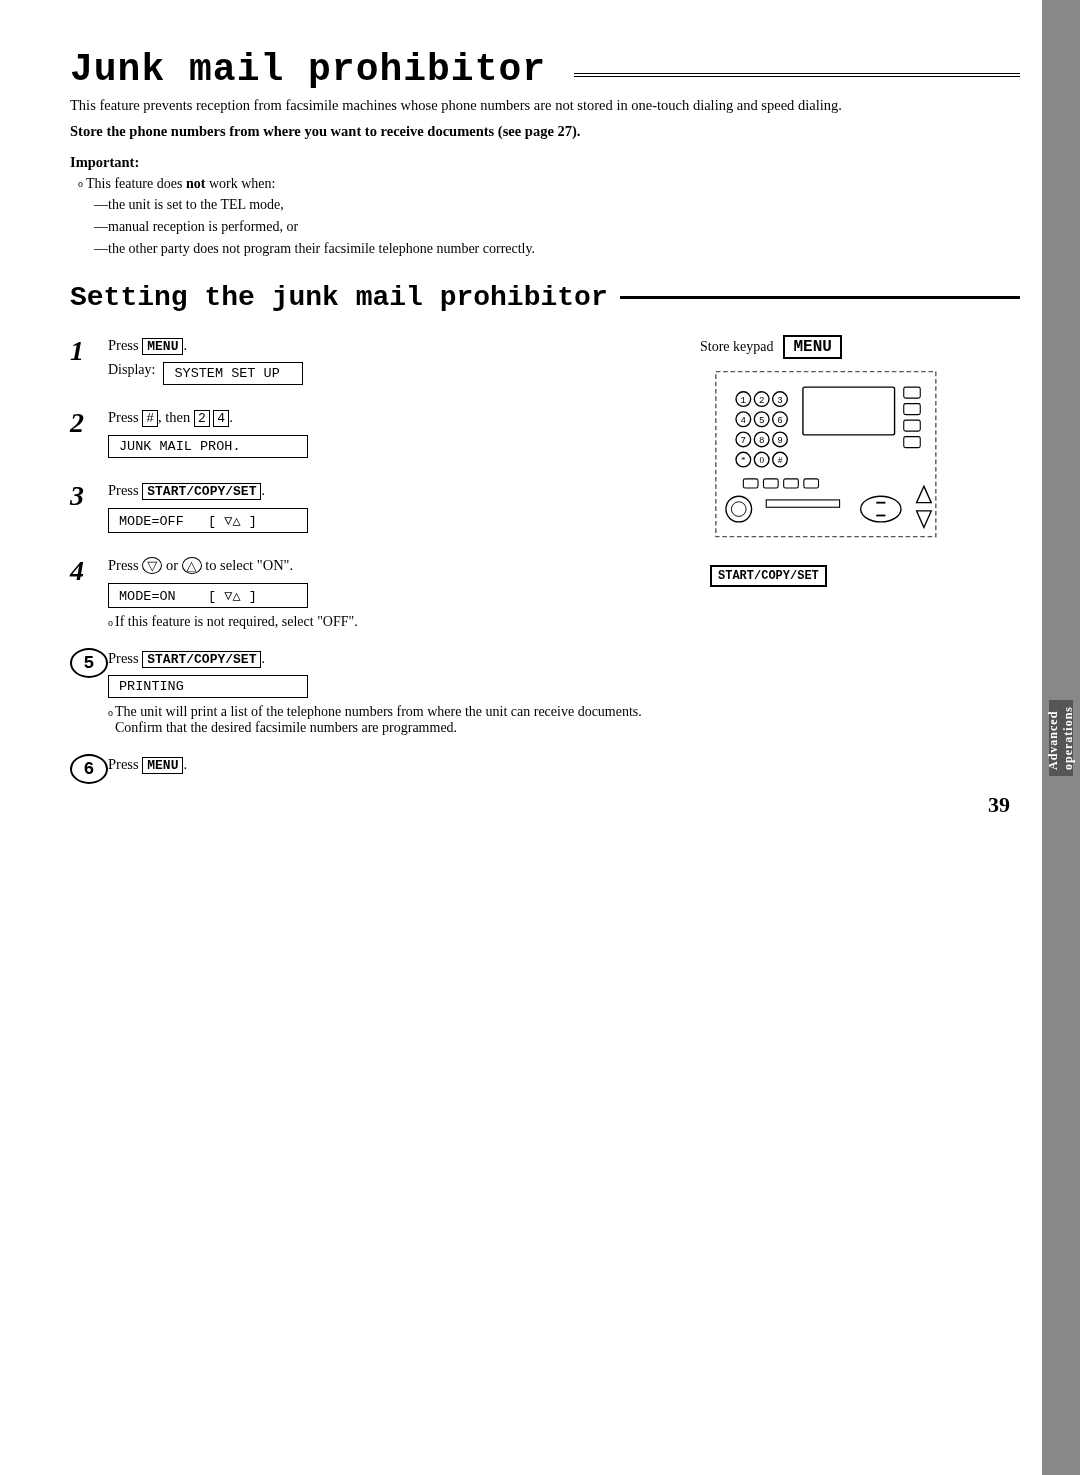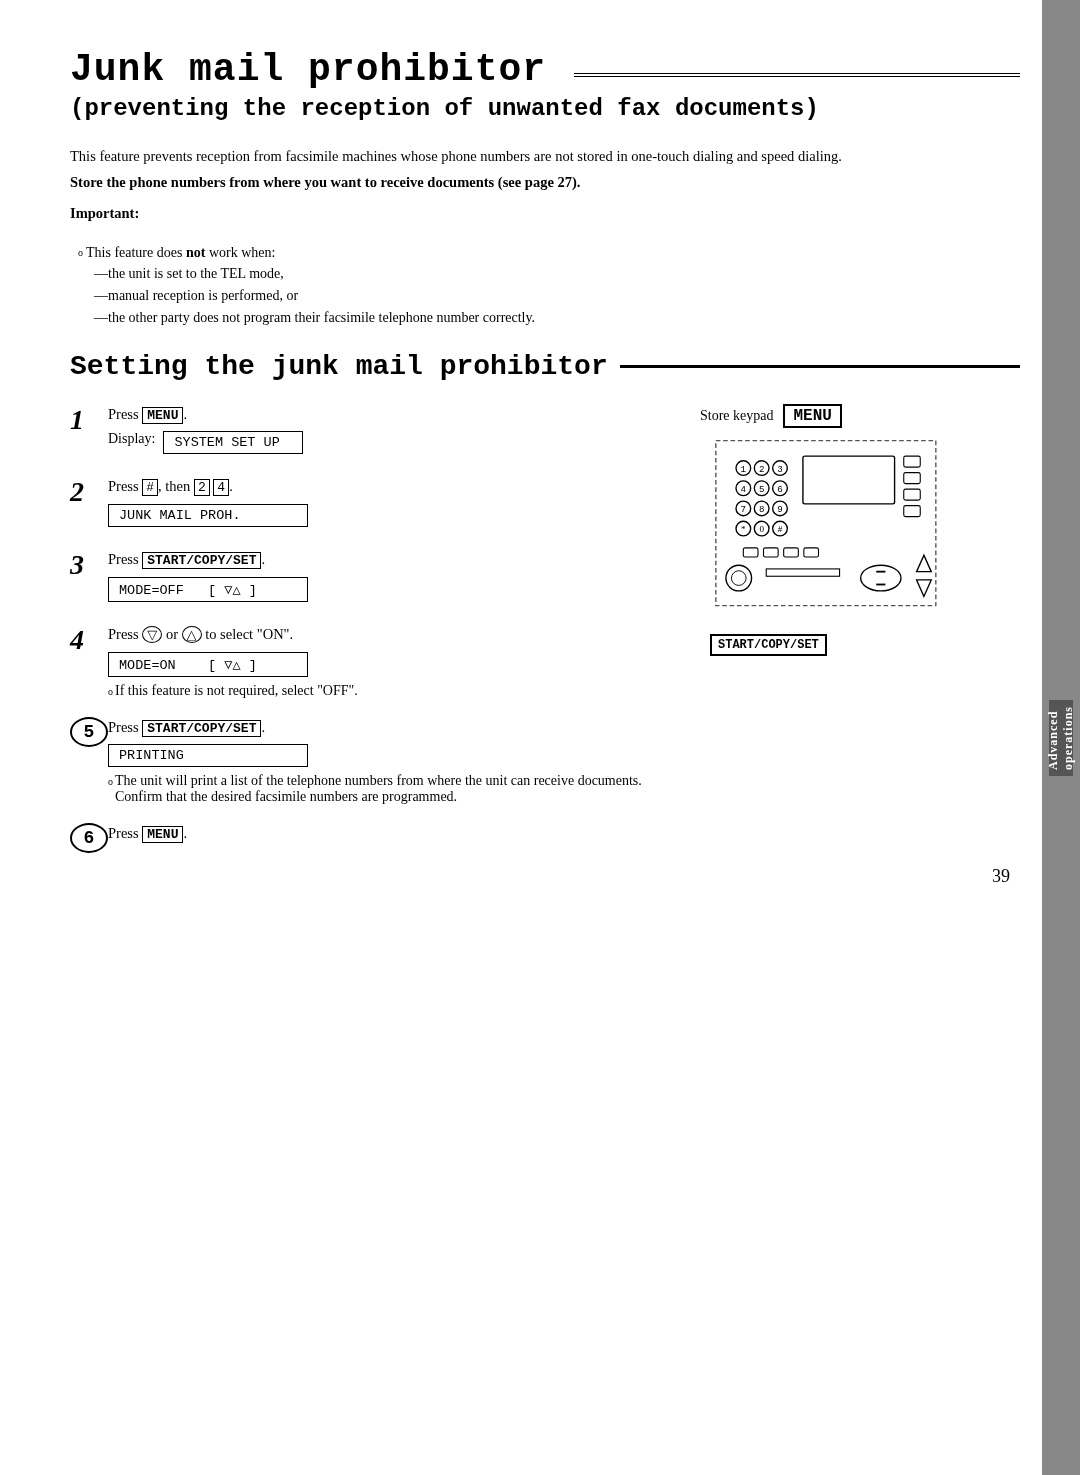--- a/index.html
+++ b/index.html
@@ -53,21 +53,21 @@
 
     .intro-bold {
       font-weight: bold;
       font-size: 14.5px;
       margin-bottom: 14px;
     }
 
     .important-label {
       font-weight: bold;
       font-size: 14.5px;
-      margin-bottom: 20px;
+      margin-bottom: 2px;
     }
 
     .important-text {
       font-size: 14px;
       line-height: 1.55;
       margin-left: 8px;
     }
 
     .important-text .dot-item {
       display: flex;
@@ -267,22 +267,22 @@
       justify-content: center;
       padding: 6px 2px;
       gap: 3px;
     }
 
     
     .page-number {
       position: absolute;
       bottom: 32px;
       right: 70px;
-      font-size: 18px;
-      font-weight: normal;
+      font-size: 22px;
+      font-weight: bold;
     }
 
     
     .fax-svg {
       width: 270px;
       height: 220px;
     }
 
     .start-copy-set-badge {
       border: 2px solid #000;
@@ -297,21 +297,20 @@
   </style>
 </head>
 <body>
 
 <div class="page">
 
   <div class="title-main">
     <span>Junk mail prohibitor</span>
     <div class="title-line"></div>
   </div>
-  <div class="title-sub">(preventing the reception of unwanted fax documents)</div>
 
   <p class="intro-text">This feature prevents reception from facsimile machines whose phone numbers are not stored in one-touch dialing and speed dialing.</p>
   <p class="intro-bold">Store the phone numbers from where you want to receive documents (see page 27).</p>
 
   <div class="important-label">Important:</div>
   <div class="important-text">
     <div class="dot-item">
       <span class="dot">o</span>
       <span>
         <span>This feature does</span>

